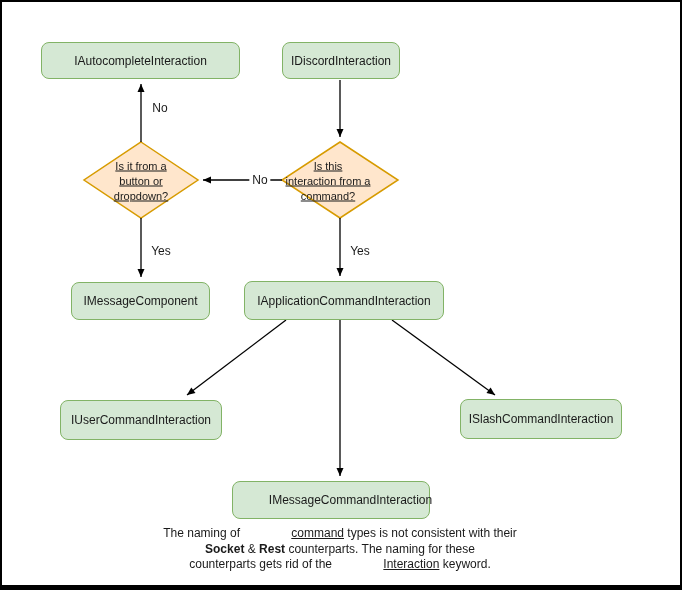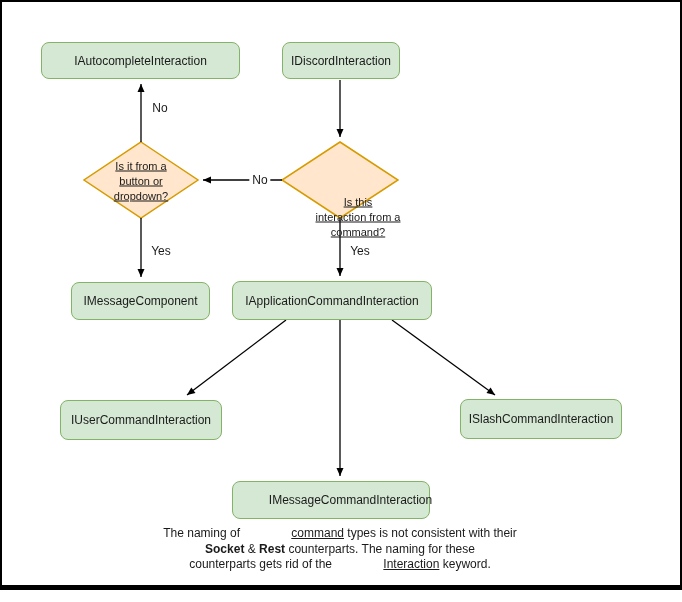--- a/index.html
+++ b/index.html
@@ -98,31 +98,31 @@
     <path class="edge" d="M141,218 L141,277" marker-end="url(#ah)"></path>
     <path class="edge" d="M340,218 L340,276" marker-end="url(#ah)"></path>
     <path class="edge" d="M286,320 L187,395" marker-end="url(#ah)"></path>
     <path class="edge" d="M340,320 L340,476" marker-end="url(#ah)"></path>
     <path class="edge" d="M392,320 L495,395" marker-end="url(#ah)"></path>
   </svg>
 
   <div class="node" style="left:41px; top:42px; width:199px; height:37px;">IAutocompleteInteraction</div>
   <div class="node" style="left:282px; top:42px; width:118px; height:37px;">IDiscordInteraction</div>
   <div class="node" style="left:71px; top:282px; width:139px; height:38px;">IMessageComponent</div>
-  <div class="node" style="left:232px; top:281px; width:200px; height:39px;">IApplicationCommandInteraction</div>
+  <div class="node" style="left:244px; top:281px; width:200px; height:39px;">IApplicationCommandInteraction</div>
   <div class="node" style="left:60px; top:400px; width:162px; height:40px;">IUserCommandInteraction</div>
   <div class="node" style="left:460px; top:399px; width:162px; height:40px;">ISlashCommandInteraction</div>
   <div class="node" style="left:232px; top:481px; width:198px; height:38px;padding-left:39px;">IMessageCommandInteraction</div>
 
   <div class="decision-label" style="left:141px; top:181px;">
     <span>Is it from a</span>
     <span>button or</span>
     <span>dropdown?</span>
   </div>
-  <div class="decision-label" style="left:358px; top:181px;margin-top:36px;">
+  <div class="decision-label" style="left:328px; top:181px;">
     <span>Is this</span>
     <span>interaction from a</span>
     <span>command?</span>
   </div>
 
   <div class="edge-label" style="left:140px; top:108px;">No</div>
   <div class="edge-label" style="left:240px; top:180px;">No</div>
   <div class="edge-label" style="left:141px; top:251px;">Yes</div>
   <div class="edge-label" style="left:340px; top:251px;">Yes</div>
 

